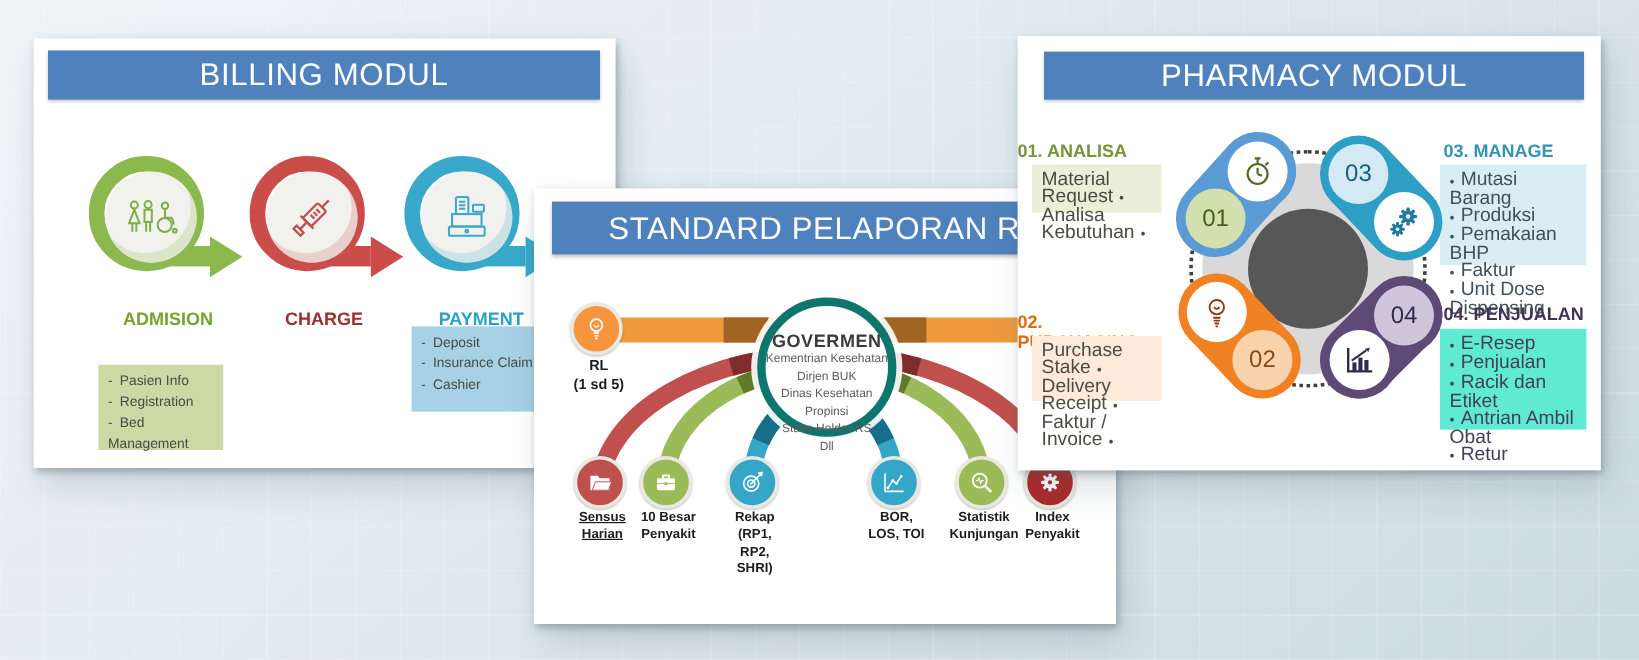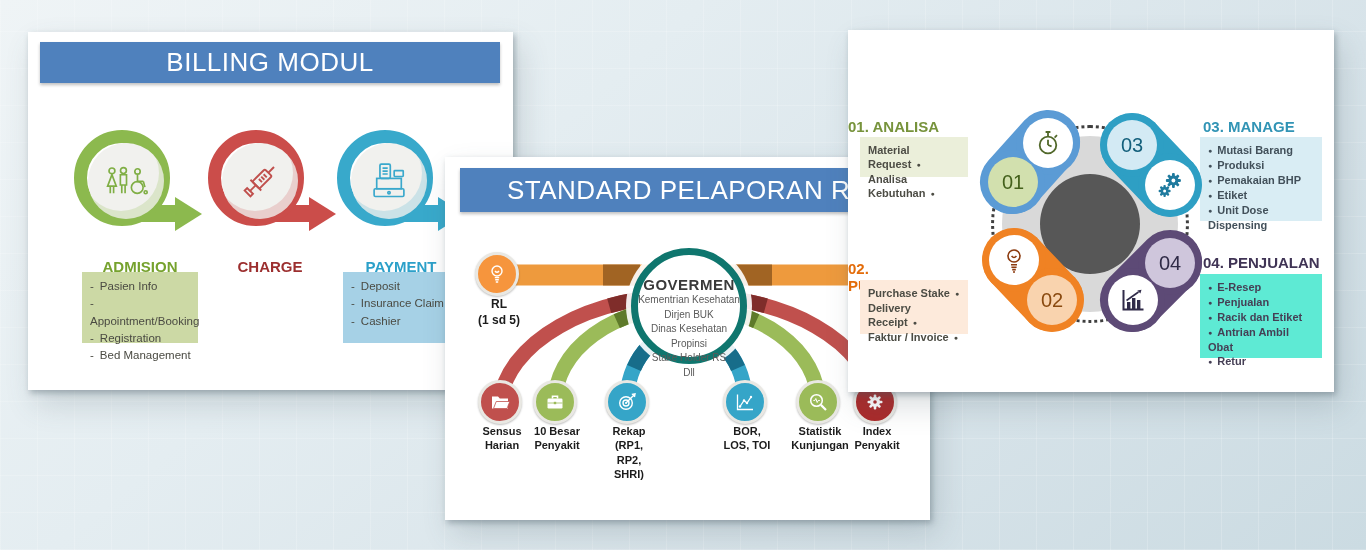--- a/index.html
+++ b/index.html
@@ -37,21 +37,21 @@
     text-align:center;}
   .gov-title{font-size:15px;font-weight:bold;color:#3a3a3a;letter-spacing:.5px;margin-top:21px;}
   .gov-line{display:block;font-size:10px;color:#5a5a5a;line-height:1.45;}
   .node{position:absolute;width:44px;height:44px;border-radius:50%;box-sizing:border-box;border:3px solid #e9e8e3;
     display:flex;align-items:center;justify-content:center;box-shadow:0 1px 2px rgba(0,0,0,.25);}
   .node-label{position:absolute;top:267px;width:70px;text-align:center;font-size:11px;font-weight:bold;color:#1c1c1c;line-height:1.3;}
   .rl-label{position:absolute;left:22px;top:140px;width:64px;text-align:center;font-size:12px;font-weight:bold;color:#1c1c1c;line-height:1.3;}
 
   
   .sec-header{position:absolute;font-size:15px;font-weight:bold;}
-  .sec-box{position:absolute;box-sizing:border-box;font-size:11px;line-height:14px;padding:6px 8px;color:#4c4c44;font-weight:bold;}
+  .sec-box{position:absolute;box-sizing:border-box;font-size:16px;line-height:14px;padding:6px 8px;color:#4c4c44;}
   .sec-right{}
   .b-after::after{content:"\25CF";font-size:7px;margin-left:5px;vertical-align:1px;}
   .b-before::before{content:"\25CF";font-size:7px;margin-right:5px;vertical-align:1px;}
   .dots-ring{position:absolute;left:143px;top:95px;width:198px;height:198px;border-radius:50%;
     border:3px dotted #3f3f3f;box-sizing:border-box;}
   .gray-disc{position:absolute;left:154px;top:106px;width:176px;height:176px;border-radius:50%;background:#d9d9d9;}
   .dark-disc{position:absolute;left:192px;top:144px;width:100px;height:100px;border-radius:50%;background:#575757;}
   .cap{position:absolute;width:118px;height:64px;border-radius:32px;}
   .oc{position:absolute;width:64px;height:64px;border-radius:50%;}
   .icx{position:absolute;width:50px;height:50px;border-radius:50%;background:#fff;
@@ -117,23 +117,22 @@
           <rect x="5.5" y="21" width="23" height="6" rx="1"></rect>
           <circle cx="17" cy="24" r="0.9"></circle>
         </g>
       </svg>
     </div>
 
     <div class="col-header c-green" style="left:52px;">ADMISION</div>
     <div class="col-header c-red" style="left:182px;">CHARGE</div>
     <div class="col-header c-blue" style="left:313px;">PAYMENT</div>
 
-    <div class="list-box bg-green" style="left:54px;width:116px;">
+    <div class="list-box bg-green" style="left:54px;width:104px;margin-top:32px;">
       <div class="bl-item">Pasien Info</div>
-      <div class="bl-item">Appointment/Booking</div>
       <div class="bl-item">Registration</div>
       <div class="bl-item">Bed Management</div>
     </div>
     <div class="list-box bg-blue" style="left:315px;width:116px;">
       <div class="bl-item">Deposit</div>
       <div class="bl-item">Insurance Claim</div>
       <div class="bl-item">Cashier</div>
     </div>
   </div>
 
@@ -178,21 +177,21 @@
     </div>
     <div class="rl-label pre">RL
 (1 sd 5)</div>
 
     <div class="node" style="left:33px;top:223px;background:#c0504d;">
       <svg width="24" height="24" viewBox="0 0 24 24">
         <path d="M4 6.5 h6 l1.8 2 H20 v10 H4 z" fill="#fff"></path>
         <path d="M5.5 18.5 L8.2 11.5 H21.8 L19 18.5 z" fill="#fff" stroke="#c0504d" stroke-width="0.8"></path>
       </svg>
     </div>
-    <div class="node-label pre" style="left:22px;">Sensus
+    <div class="node-label pre" style="left:22px;text-decoration:underline;">Sensus
 Harian</div>
 
     <div class="node" style="left:88px;top:223px;background:#9bbb59;">
       <svg width="24" height="24" viewBox="0 0 24 24">
         <rect x="4.5" y="8.5" width="15" height="10" rx="1.2" fill="#fff"></rect>
         <path d="M9.5 8.5 V6.3 h5 v2.2" stroke="#fff" stroke-width="1.6" fill="none"></path>
         <path d="M4.5 13 h15" stroke="#9bbb59" stroke-width="0.8"></path>
         <rect x="10.8" y="11.8" width="2.4" height="2.4" fill="#9bbb59"></rect>
       </svg>
     </div>
@@ -251,40 +250,43 @@
           <circle cx="12" cy="12" r="5"></circle>
         </g>
         <circle cx="12" cy="12" r="1.8" fill="#ab2a2a"></circle>
       </svg>
     </div>
     <div class="node-label pre" style="left:397px;">Index
 Penyakit</div>
   </div>
 
   <div class="slide" style="left:848px;top:30px;width:486px;height:362px;z-index:3;">
+    <div class="banner" style="left:22px;top:13px;width:450px;height:40px;">
+      <span>PHARMACY MODUL</span>
+    </div>
 
     <div class="sec-header sec-right" style="left:0px;top:88px;width:120px;color:#77933c;">01. ANALISA</div>
     <div class="sec-box sec-right" style="left:12px;top:107px;width:108px;height:40px;background:#ebefda;">
       <div class="b-after">Material Request</div>
       <div class="b-after">Analisa Kebutuhan</div>
     </div>
 
     <div class="sec-header sec-right" style="left:0px;top:230px;width:120px;color:#e36c0a;">02. PURCHASING</div>
     <div class="sec-box sec-right" style="left:12px;top:250px;width:108px;height:54px;background:#fdeadb;">
       <div class="b-after">Purchase Stake</div>
       <div class="b-after">Delivery Receipt</div>
       <div class="b-after">Faktur / Invoice</div>
     </div>
 
     <div class="sec-header" style="left:355px;top:88px;width:130px;color:#3194b5;">03. MANAGE STOK</div>
     <div class="sec-box" style="left:352px;top:107px;width:122px;height:84px;background:#d9edf4;color:#42505a;">
       <div class="b-before">Mutasi Barang</div>
       <div class="b-before">Produksi</div>
       <div class="b-before">Pemakaian BHP</div>
-      <div class="b-before">Etiket</div>
+      <div class="b-before">Faktur</div>
       <div class="b-before">Unit Dose Dispensing</div>
     </div>
 
     <div class="sec-header" style="left:355px;top:224px;width:130px;color:#403455;">04. PENJUALAN</div>
     <div class="sec-box" style="left:352px;top:244px;width:122px;height:84px;background:#5eead4;color:#453f55;">
       <div class="b-before">E-Resep</div>
       <div class="b-before">Penjualan</div>
       <div class="b-before">Racik dan Etiket</div>
       <div class="b-before">Antrian Ambil Obat</div>
       <div class="b-before">Retur</div>

